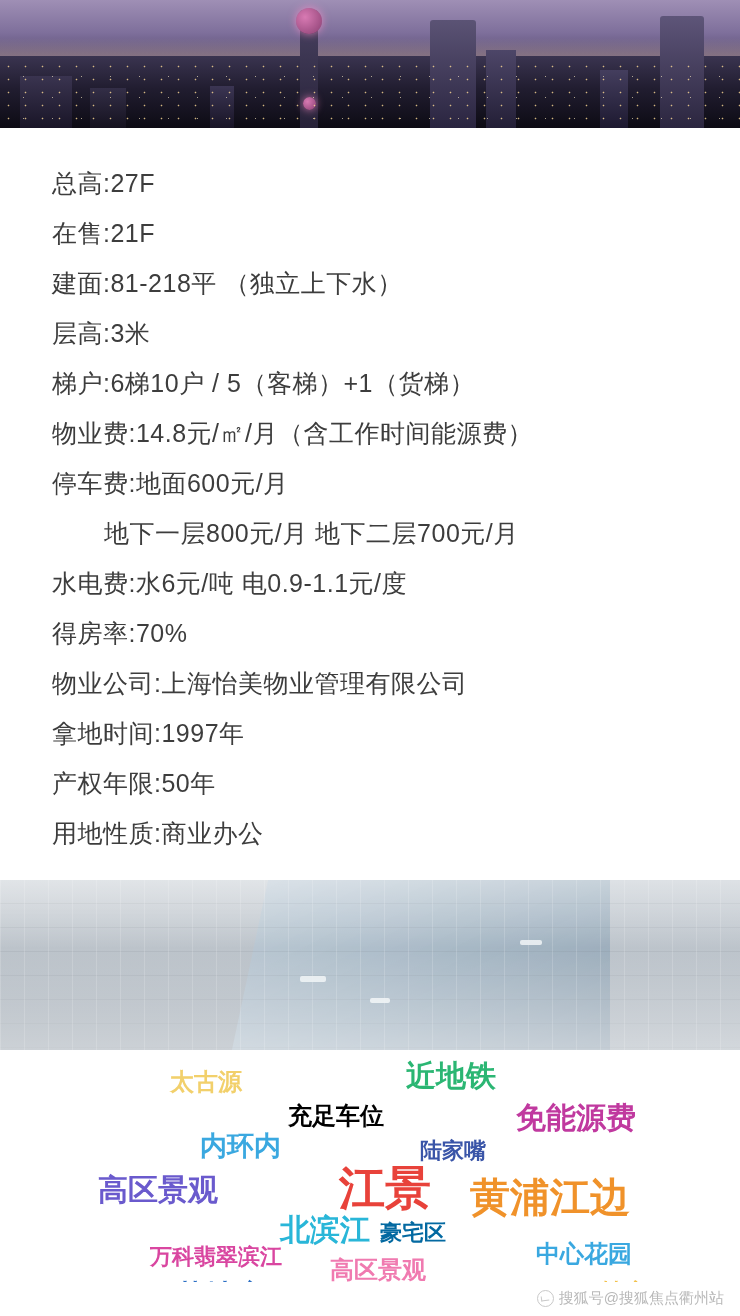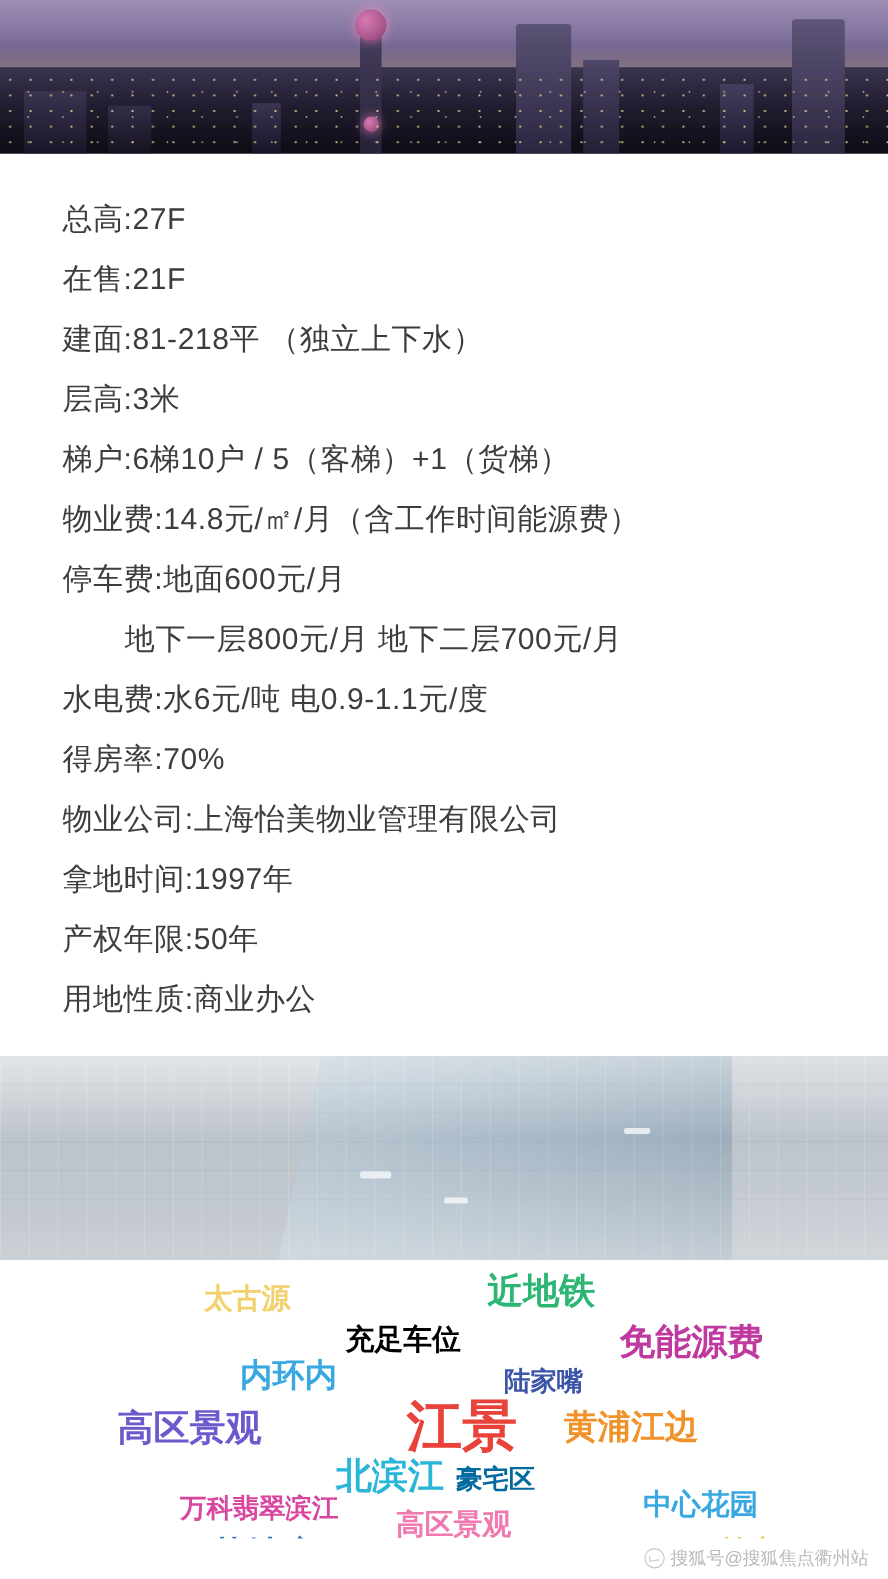--- a/index.html
+++ b/index.html
@@ -235,21 +235,21 @@
 
 <div class="tagcloud" id="tagcloud">
     <span class="tag" style="left: 170px; top: 16px; font-size: 24px; color: rgb(242, 208, 107);">太古源</span>
     <span class="tag" style="left: 406px; top: 6px; font-size: 30px; color: rgb(43, 182, 115);">近地铁</span>
     <span class="tag" style="left: 288px; top: 50px; font-size: 24px; color: #000000;">充足车位</span>
     <span class="tag" style="left: 516px; top: 48px; font-size: 30px; color: rgb(192, 57, 159);">免能源费</span>
     <span class="tag" style="left: 200px; top: 78px; font-size: 27px; color: rgb(58, 168, 224);">内环内</span>
     <span class="tag" style="left: 420px; top: 86px; font-size: 22px; color: rgb(58, 85, 168);">陆家嘴</span>
     <span class="tag" style="left: 98px; top: 120px; font-size: 30px; color: rgb(106, 90, 205);">高区景观</span>
     <span class="tag" style="left: 310px; top: 108px; font-size: 46px; color: rgb(232, 66, 58); margin-left: 29px;">江景</span>
-    <span class="tag" style="left: 470px; top: 120px; font-size: 28px; color: rgb(240, 146, 42);">黄浦江边</span>
+    <span class="tag" style="left: 470px; top: 120px; font-size: 40px; color: rgb(240, 146, 42);">黄浦江边</span>
     <span class="tag" style="left: 280px; top: 160px; font-size: 30px; color: rgb(41, 182, 216);">北滨江</span>
     <span class="tag" style="left: 380px; top: 168px; font-size: 22px; color: #0369a1;">豪宅区</span>
     <span class="tag" style="left: 150px; top: 192px; font-size: 22px; color: rgb(217, 70, 160);">万科翡翠滨江</span>
     <span class="tag" style="left: 330px; top: 204px; font-size: 24px; color: rgb(240, 122, 176);">高区景观</span>
     <span class="tag" style="left: 536px; top: 188px; font-size: 24px; color: rgb(58, 168, 224);">中心花园</span>
     <span class="tag" style="left: 176px; top: 226px; font-size: 30px; color: rgb(43, 111, 196);">落地窗</span>
     <span class="tag" style="left: 600px; top: 226px; font-size: 24px; color: rgb(242, 193, 75);">健身房</span>
   </div>
 
 <div class="footer">

